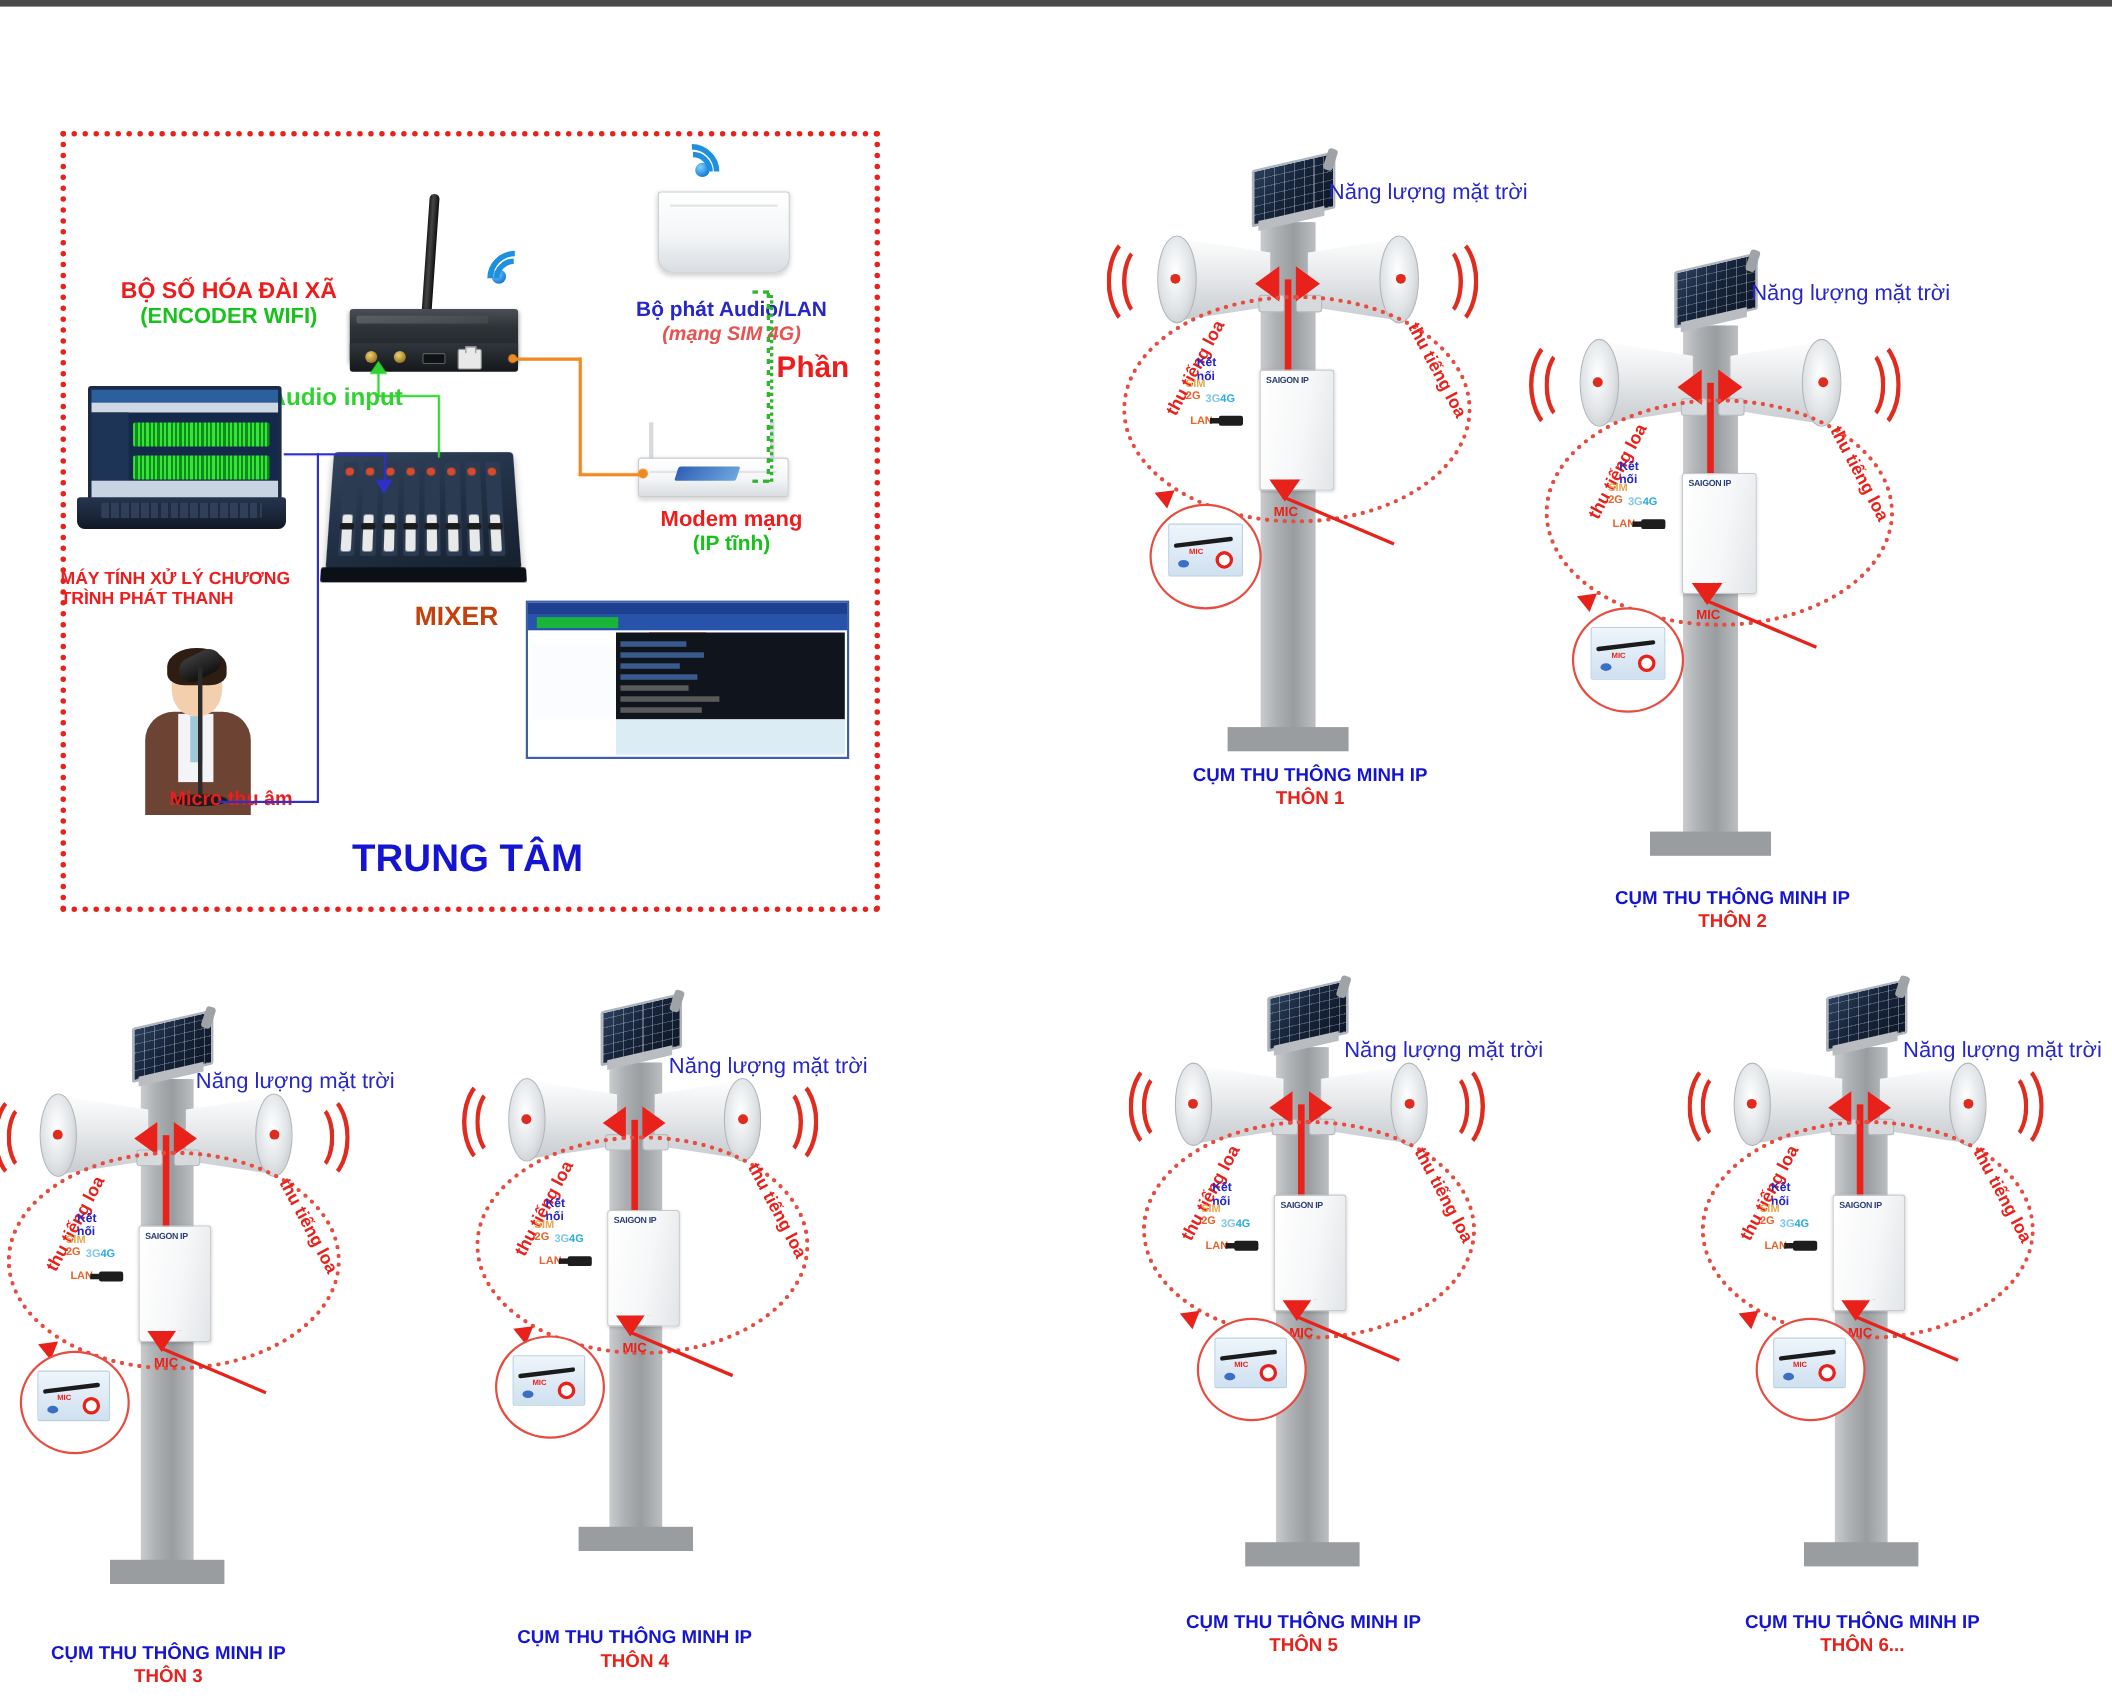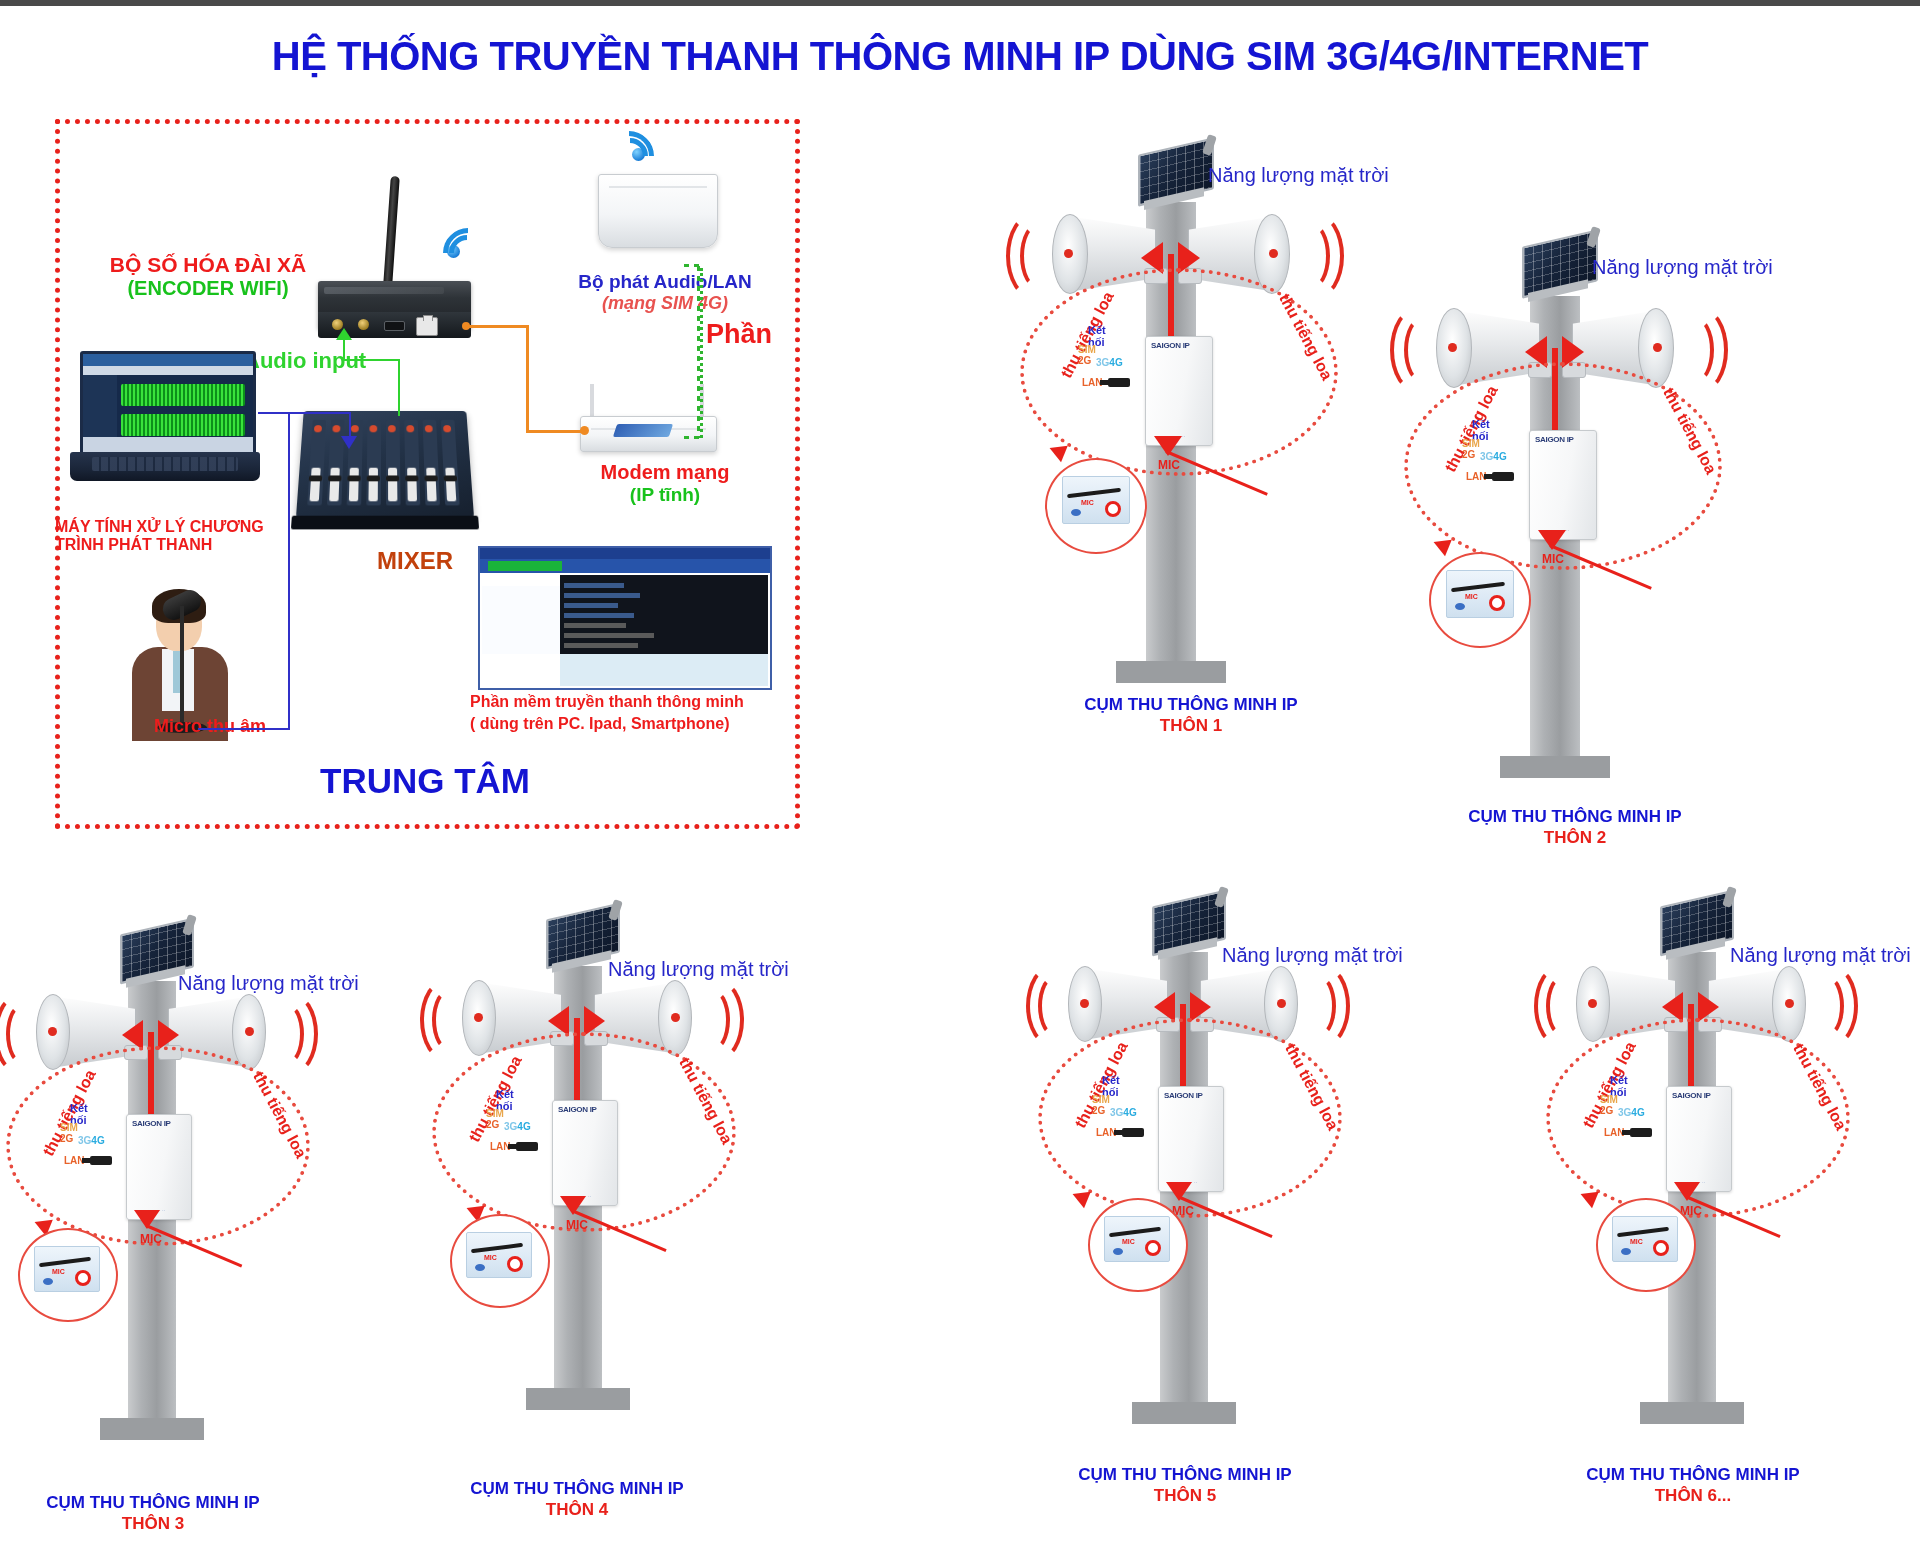--- a/index.html
+++ b/index.html
@@ -203,21 +203,20 @@
   .cluster-cap .l1{font-size:17px;color:#1414d2;display:block;}
   .cluster-cap .l2{font-size:17px;color:#e8211b;display:block;}
 
   .red-arrow-diag{position:absolute;height:3px;background:#e8211b;transform-origin:left center;}
 </style>
 </head>
 <body>
 
 <div class="frame">
 
-  <div id="title">HỆ THỐNG TRUYỀN THANH THÔNG MINH IP DÙNG SIM 3G/4G/INTERNET</div>
 
   <div id="center-box"></div>
 
   <div class="wifi-glyph" style="left:447px;top:225px;width:60px;height:46px;">
     <div class="dot"></div>
     <div class="arc" style="left:2px;top:4px;width:26px;height:26px;"></div>
     <div class="arc" style="left:-4px;top:-3px;width:40px;height:40px;"></div>
   </div>
 
   <div class="antenna"></div>
@@ -329,24 +328,20 @@
       <div class="row" style="top:8px;width:60px;"></div>
       <div class="row" style="top:18px;width:76px;"></div>
       <div class="row" style="top:28px;width:54px;"></div>
       <div class="row" style="top:38px;width:70px;"></div>
       <div class="row" style="top:48px;width:62px;background:#5a5a5a;"></div>
       <div class="row" style="top:58px;width:90px;background:#5a5a5a;"></div>
       <div class="row" style="top:68px;width:74px;background:#5a5a5a;"></div>
     </div>
     <div class="foot"></div>
   </div>
-  <div id="lbl-soft" class="lbl">
-    <span>Phần mềm truyền thanh thông minh</span><br>
-    <span>( dùng trên PC. Ipad, Smartphone)</span>
-  </div>
 
   <div id="lbl-trungtam" class="lbl">TRUNG TÂM</div>
 
   <div class="wire" style="left:398px;top:355px;width:2px;height:55px;background:#2fd32f;"></div>
   <div class="wire" style="left:344px;top:353px;width:56px;height:2px;background:#2fd32f;"></div>
   <div class="wire" style="left:343px;top:332px;width:2px;height:23px;background:#2fd32f;"></div>
   <div class="arrowhead" style="left:336px;top:322px;border-left:8px solid transparent;border-right:8px solid transparent;border-bottom:12px solid #2fd32f;"></div>
 
   <div class="wire" style="left:258px;top:406px;width:93px;height:2px;background:#3030c8;"></div>
   <div class="wire" style="left:349px;top:406px;width:2px;height:28px;background:#3030c8;"></div>

